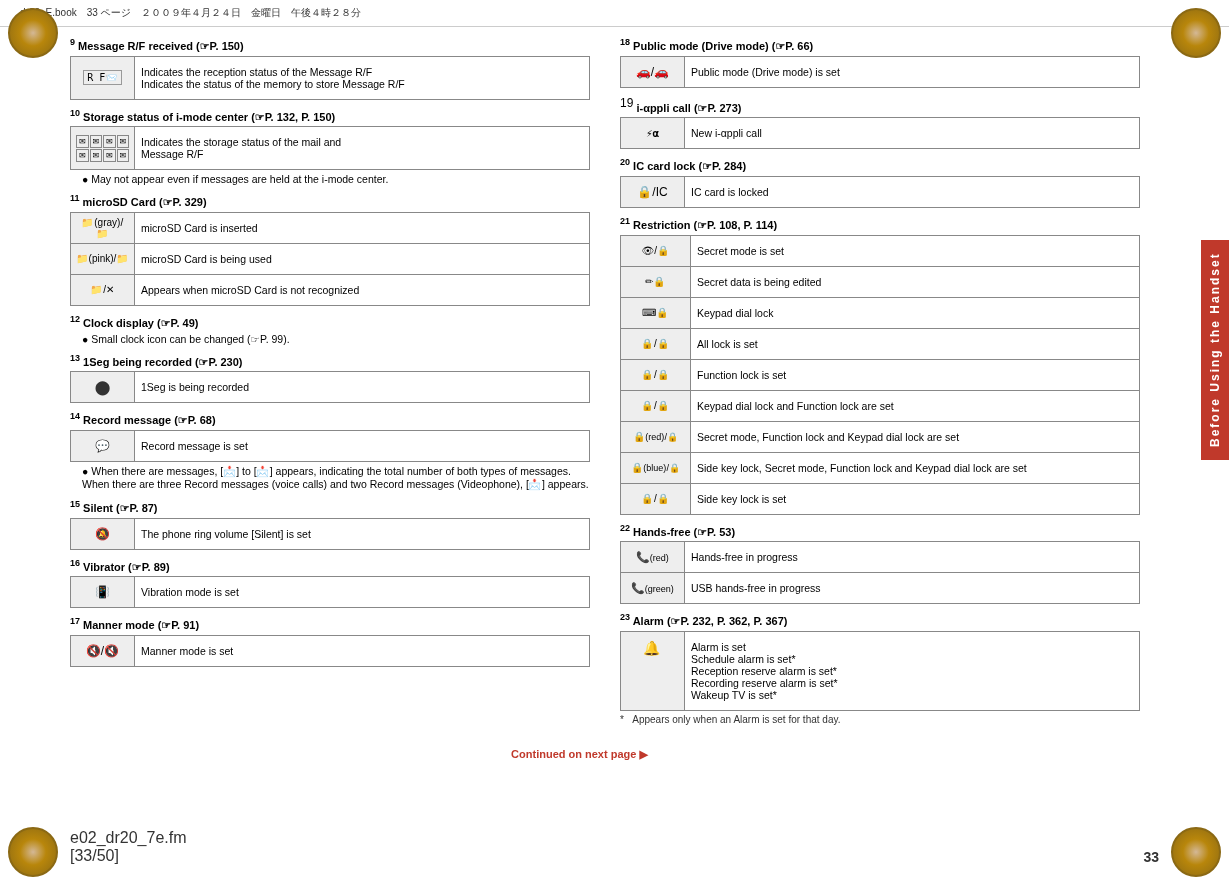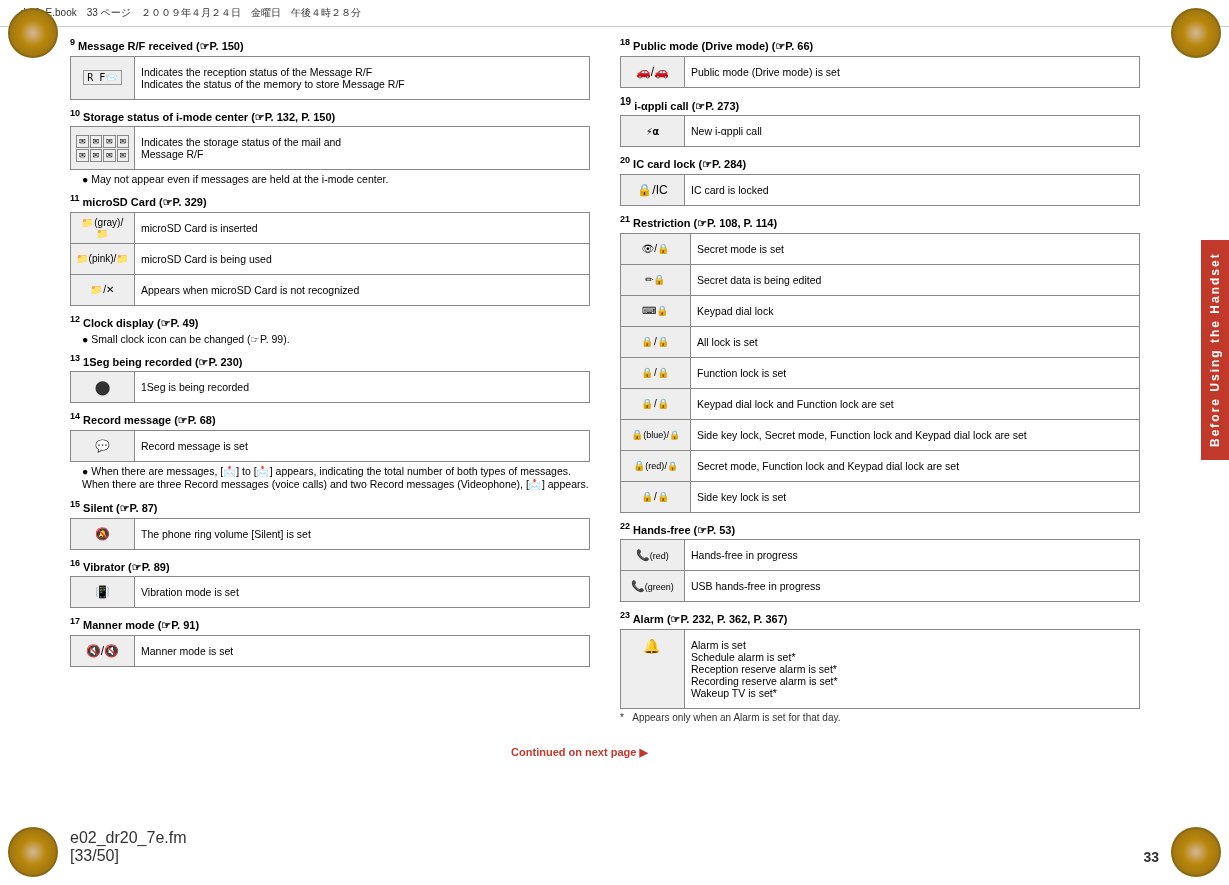--- a/index.html
+++ b/index.html
@@ -359,21 +359,21 @@
               <tr>
             <td class="icon-cell"><span style="font-size:12px;">🚗/🚗</span></td>
             <td class="desc-cell">Public mode (Drive mode) is set</td>
           </tr>
         </tbody>
           </table>
       </div>
 
       <div class="section">
         <div class="section-title">
-          <span style="vertical-align:super;font-size:10px;font-weight:bold;">19</span> i-αppli call (☞P. 273)
+          <span style="vertical-align:super;font-size:12px;font-weight:normal;">19</span> i-αppli call (☞P. 273)
         </div>
         <table class="info-table">
           <tbody>
               <tr>
             <td class="icon-cell"><span style="font-family:monospace;font-size:11px;font-weight:bold;">⚡α</span></td>
             <td class="desc-cell">New i-αppli call</td>
           </tr>
         </tbody>
           </table>
       </div>
@@ -416,26 +416,26 @@
           </tr>
           <tr>
             <td class="icon-cell"><span style="font-size:10px;">🔒/🔒</span></td>
             <td class="desc-cell">Function lock is set</td>
           </tr>
           <tr>
             <td class="icon-cell"><span style="font-size:10px;">🔒/🔒</span></td>
             <td class="desc-cell">Keypad dial lock and Function lock are set</td>
           </tr>
           <tr>
+            <td class="icon-cell"><span style="font-size:10px;color:#c00;">🔒</span><span style="font-size:9px;">(red)</span><span>/🔒</span></td>
+            <td class="desc-cell">Secret mode, Function lock and Keypad dial lock are set</td>
+          </tr>
+          <tr>
             <td class="icon-cell"><span style="font-size:10px;color:#00c;">🔒</span><span style="font-size:9px;">(blue)</span><span>/🔒</span></td>
             <td class="desc-cell">Side key lock, Secret mode, Function lock and Keypad dial lock are set</td>
-          </tr>
-          <tr>
-            <td class="icon-cell"><span style="font-size:10px;color:#c00;">🔒</span><span style="font-size:9px;">(red)</span><span>/🔒</span></td>
-            <td class="desc-cell">Secret mode, Function lock and Keypad dial lock are set</td>
           </tr>
           <tr>
             <td class="icon-cell"><span style="font-size:10px;">🔒/🔒</span></td>
             <td class="desc-cell">Side key lock is set</td>
           </tr>
         </tbody>
           </table>
       </div>
 
       <div class="section">

